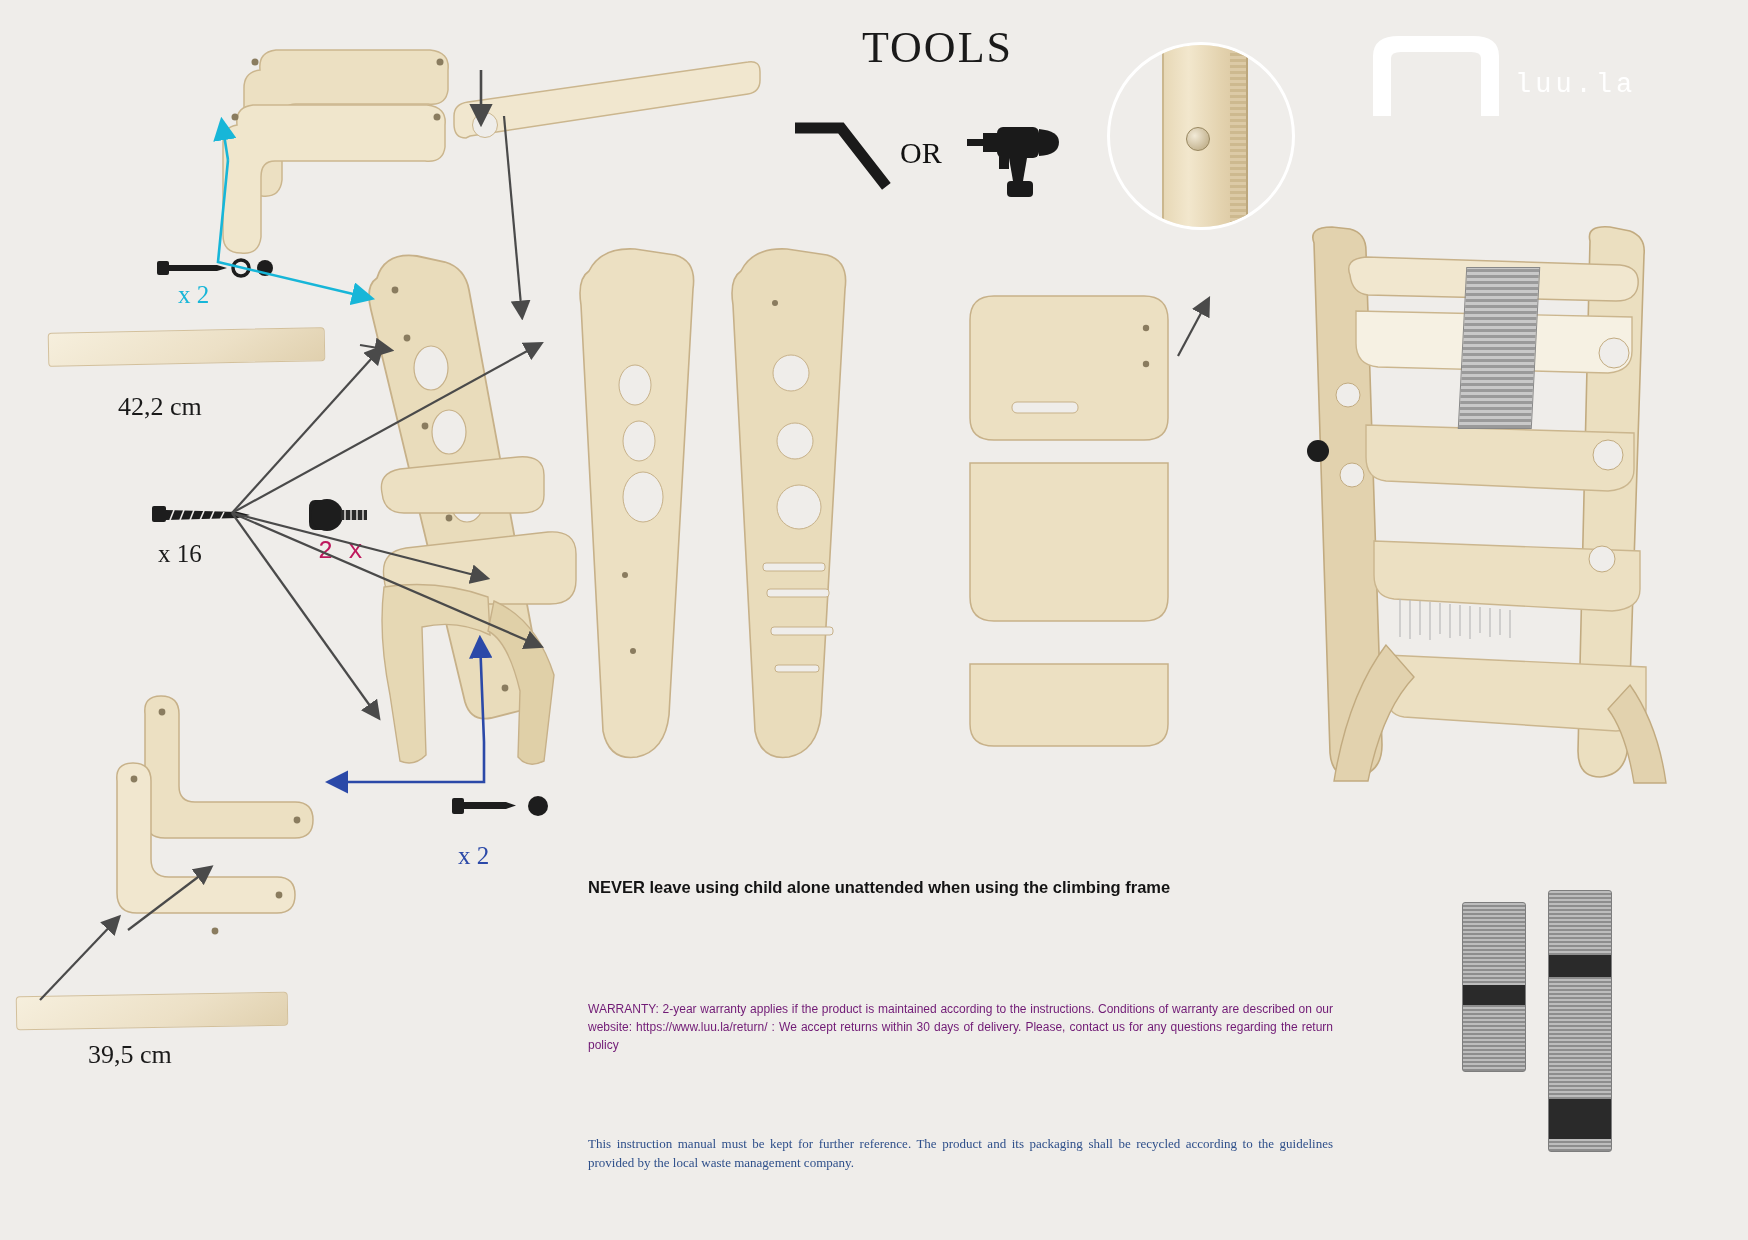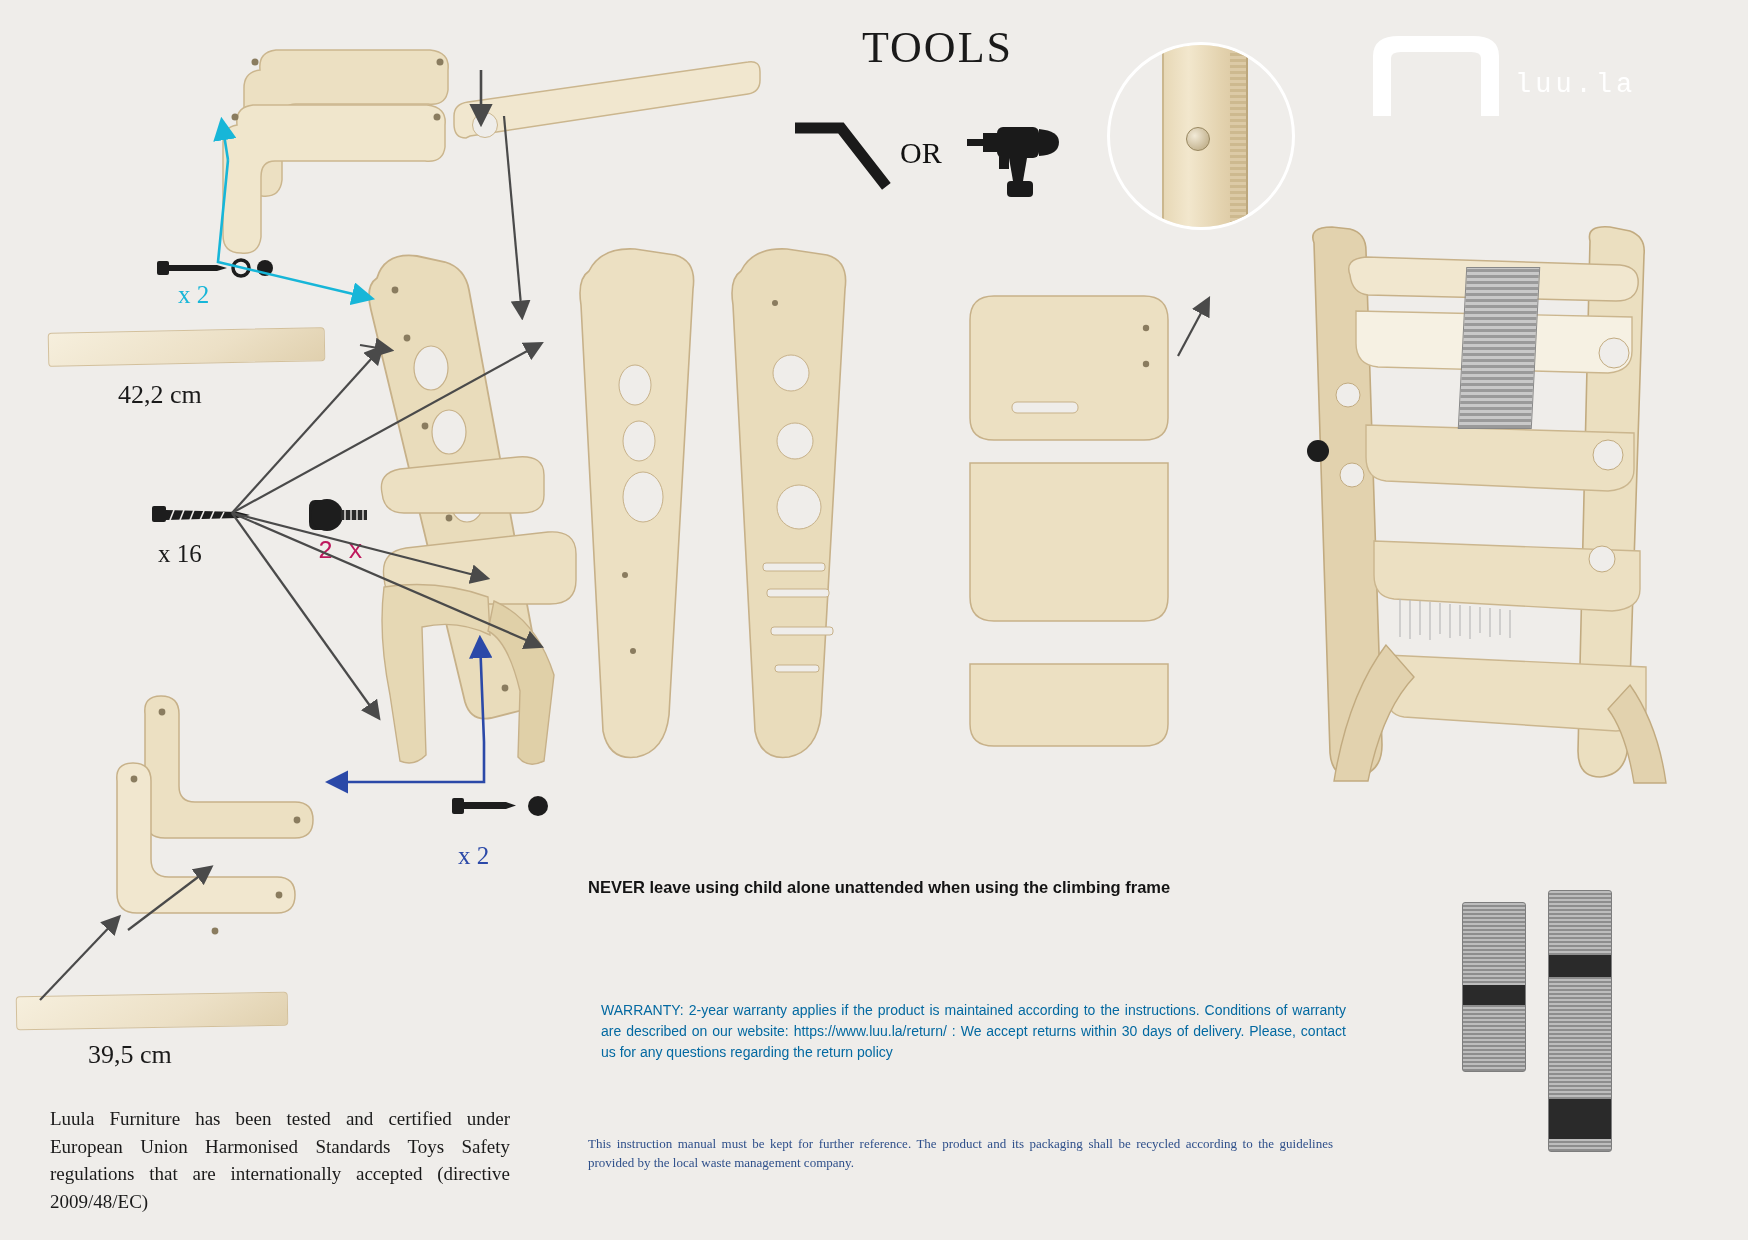--- a/index.html
+++ b/index.html
@@ -99,24 +99,23 @@
     font-size: 16.5px;
     line-height: 1.45;
     color: #141414;
     font-weight: 600;
     text-align: justify;
   }
   .safety-1 { top: 876px; }
   .safety-2 { top: 916px; }
   .warranty {
     left: 588px; top: 1000px; width: 745px;
-    font-size: 14px; line-height: 1.5;
-    color: #0369a1;
+    font-size: 12px; line-height: 1.5;
+    color: #701a75;
     text-align: justify;
-    margin-left: 13px;
   }
   .recycle {
     left: 588px; top: 1135px; width: 745px;
     font-family: "Liberation Serif", serif;
     font-size: 13px; line-height: 1.45;
     color: #2e4f8a;
     text-align: justify;
   }
   .cert {
     left: 50px; top: 1105px; width: 460px;
@@ -124,21 +123,21 @@
     font-size: 19px; line-height: 1.45;
     color: #1a1a1a;
     text-align: justify;
   }
 
   
   .dim {
     font-family: "Liberation Serif", serif;
     font-size: 26px; color: #1a1a1a;
   }
-  .dim-top { left: 118px; top: 380px; }
+  .dim-top { left: 118px; top: 392px; }
   .dim-bottom { left: 88px; top: 1040px; }
 
   
   .qty {
     font-family: "Liberation Serif", serif;
     font-size: 25px;
   }
   .qty-cyan { left: 178px; top: 281px; color: #17b6d8; }
   .qty-16 { left: 158px; top: 540px; color: #1a1a1a; }
   .qty-2x { left: 318px; top: 537px; color: #be185d; font-family: Liberation Mono, monospace; }
@@ -463,15 +462,14 @@
     </div>
     <div class="strap" style="left:88px;top:0px;width:62px;height:260px;border-radius:3px;">
       <div class="strap-band" style="top:64px;height:22px;"></div>
       <div class="strap-band" style="top:208px;height:40px;"></div>
     </div>
   </div>
 
   <div class="abs safety safety-1">NEVER leave using child alone unattended when using the climbing frame</div>
   <div class="abs warranty">WARRANTY: 2-year warranty applies if the product is maintained according to the instructions. Conditions of warranty are described on our website: https://www.luu.la/return/ : We accept returns within 30 days of delivery. Please, contact us for any questions regarding the return policy</div>
   <div class="abs recycle">This instruction manual must be kept for further reference. The product and its packaging shall be recycled according to the guidelines provided by the local waste management company.</div>
-  <div class="abs cert">Luula Furniture has been tested and certified under European Union Harmonised Standards Toys Safety regulations that are internationally accepted (directive 2009/48/EC)</div>
 
 </div>
 
 </body></html>

